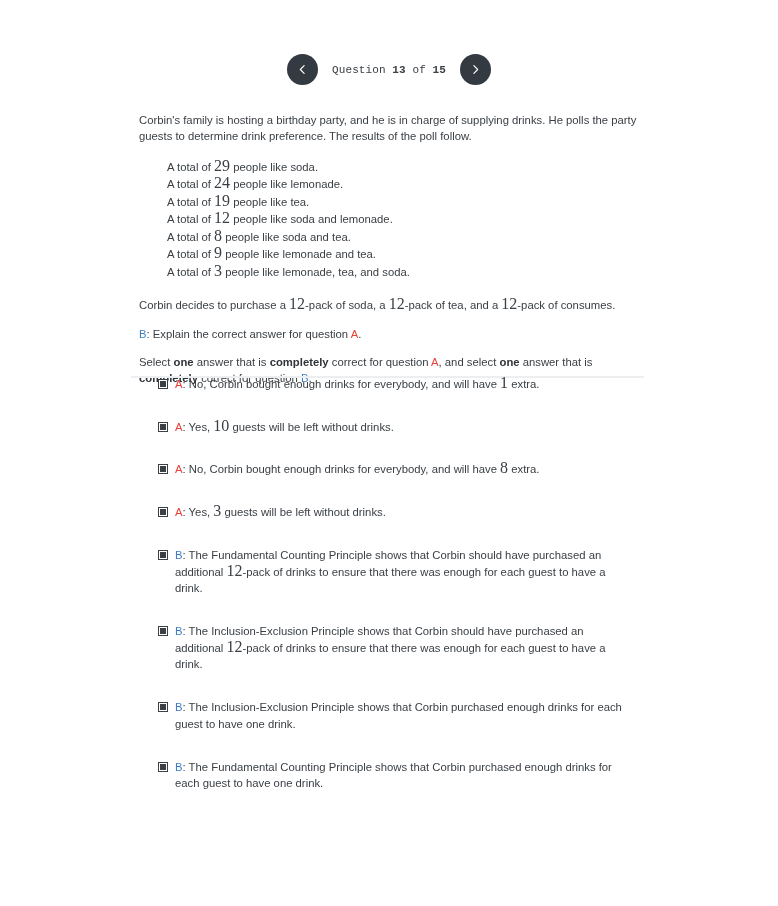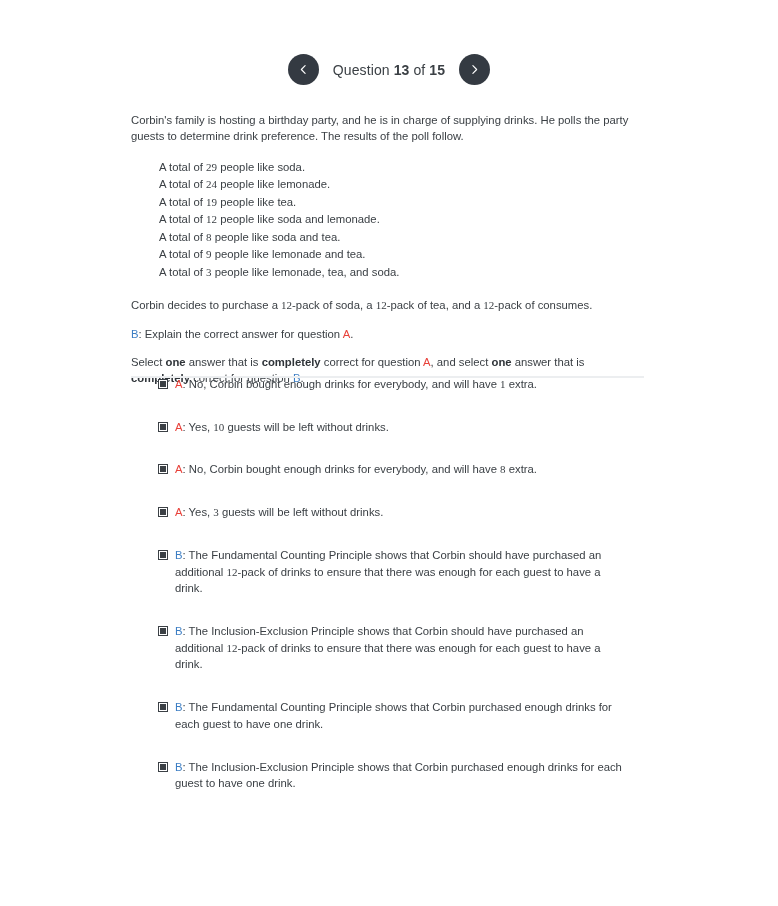--- a/index.html
+++ b/index.html
@@ -36,43 +36,44 @@
     border-radius: 50%;
     background: #343a42;
     display: flex;
     align-items: center;
     justify-content: center;
     cursor: pointer;
     flex: none;
   }
   .nav-btn svg { display: block; }
   .nav-label {
-    font-size: 14px;
+    font-size: 11px;
     color: #3b4045;
     letter-spacing: .1px;
     white-space: nowrap;
+    font-family: Liberation Mono, monospace;
   }
   .nav-label b { font-weight: bold; }
 
   
   .content {
     position: absolute;
-    left: 131px;
+    left: 139px;
     top: 112px;
     width: 513px;
   }
   p.body {
     margin: 0 0 12px 0;
     font-size: 11.3px;
     line-height: 1.45;
     color: #3b4045;
   }
   .mn {           
     font-family: "Liberation Serif", serif;
-    font-size: 11px;
+    font-size: 16px;
     line-height: 0;
   }
   .lbl-a { color: #e8413a; }
   .lbl-b { color: #3c7ec4; }
   b.em { font-weight: bold; color: #2f3439; }
 
   .facts {
     margin: 14px 0 16px 0;
     padding-left: 28px;
   }
@@ -208,21 +209,21 @@
       <div class="option">
         <span class="cbx"></span>
         <span class="opt-text"><span class="lbl-b">B</span><span>: The Fundamental Counting Principle shows that Corbin should have purchased an additional </span><span class="mn">12</span><span>-pack of drinks to ensure that there was enough for each guest to have a drink.</span></span>
       </div>
       <div class="option">
         <span class="cbx"></span>
         <span class="opt-text"><span class="lbl-b">B</span><span>: The Inclusion-Exclusion Principle shows that Corbin should have purchased an additional </span><span class="mn">12</span><span>-pack of drinks to ensure that there was enough for each guest to have a drink.</span></span>
       </div>
       <div class="option">
         <span class="cbx"></span>
+        <span class="opt-text"><span class="lbl-b">B</span><span>: The Inclusion-Exclusion Principle shows that Corbin purchased enough drinks for each guest to have one drink.</span></span>
+      </div>
+      <div class="option">
+        <span class="cbx"></span>
         <span class="opt-text"><span class="lbl-b">B</span><span>: The Fundamental Counting Principle shows that Corbin purchased enough drinks for each guest to have one drink.</span></span>
       </div>
-      <div class="option">
-        <span class="cbx"></span>
-        <span class="opt-text"><span class="lbl-b">B</span><span>: The Inclusion-Exclusion Principle shows that Corbin purchased enough drinks for each guest to have one drink.</span></span>
-      </div>
     </div>
 
 </div>
 
 </body></html>

